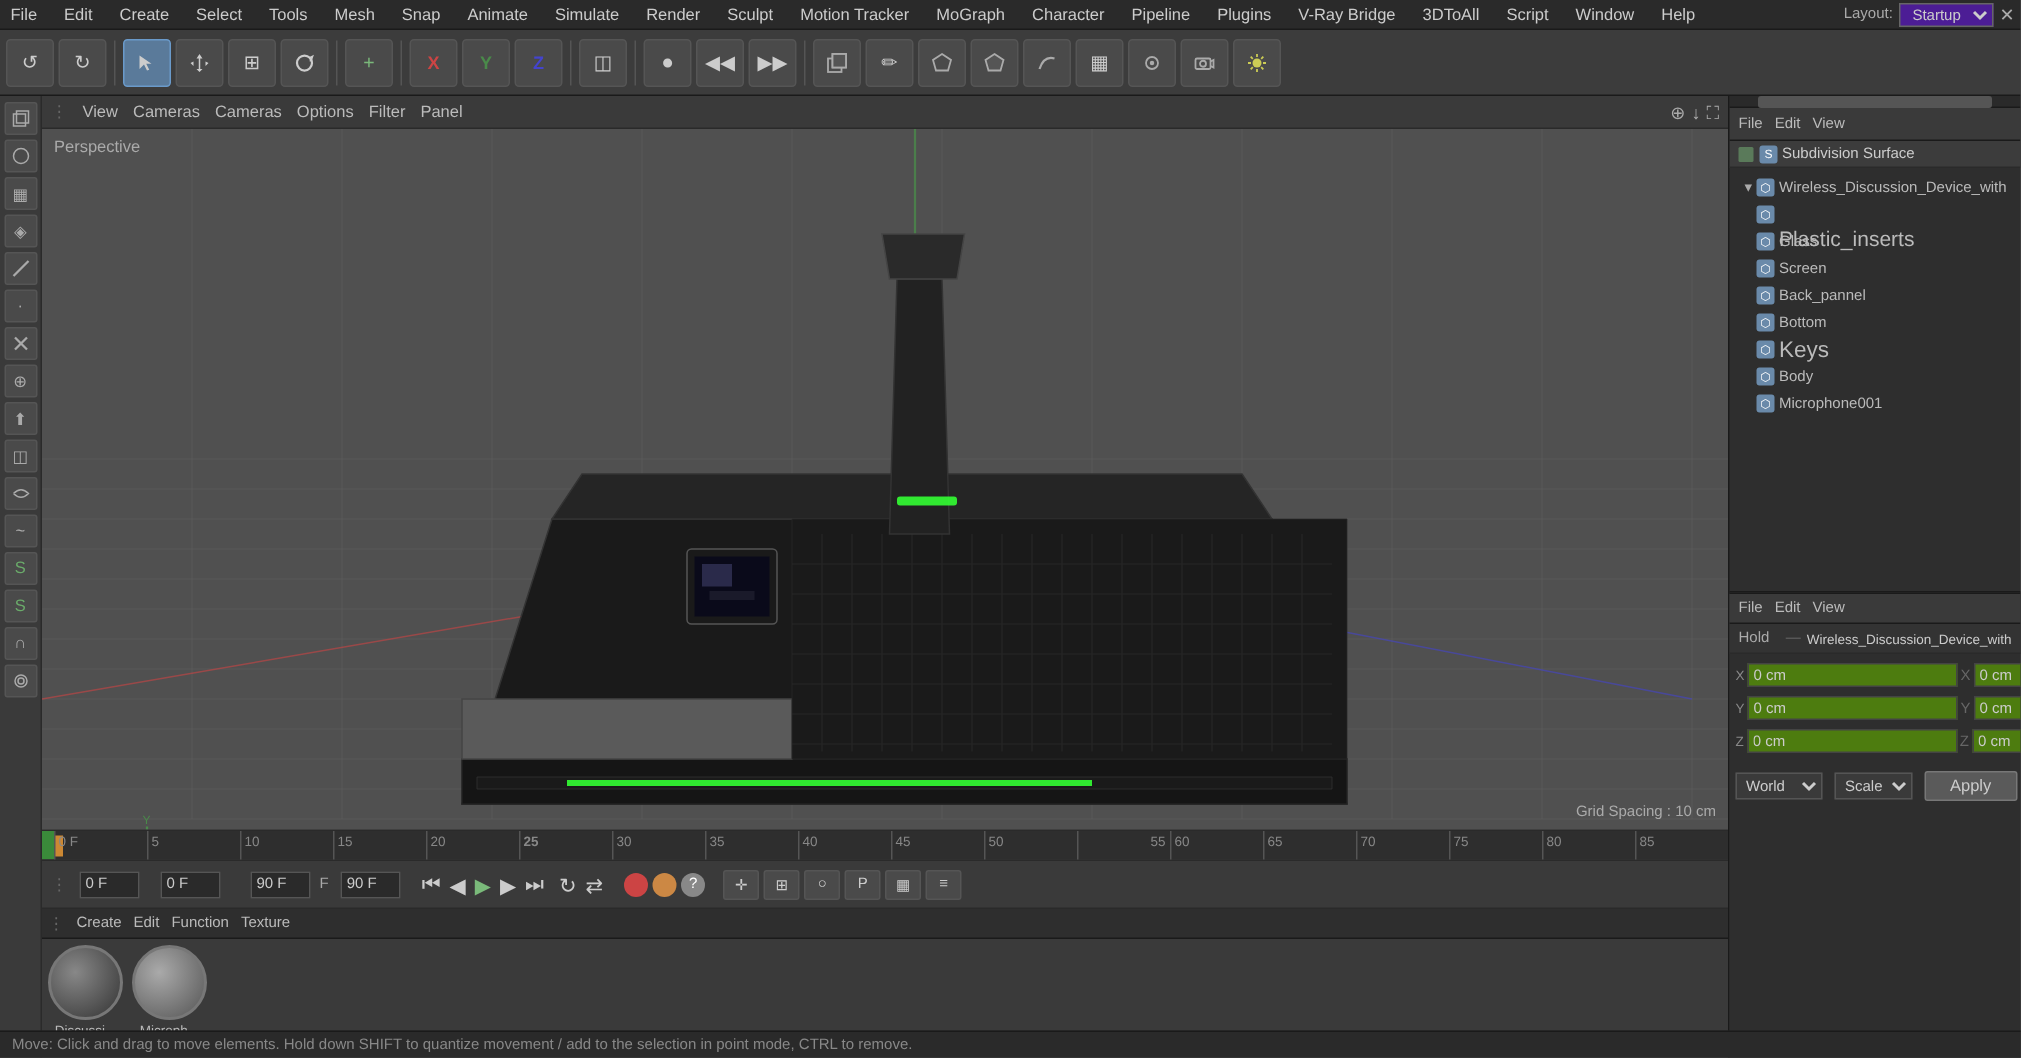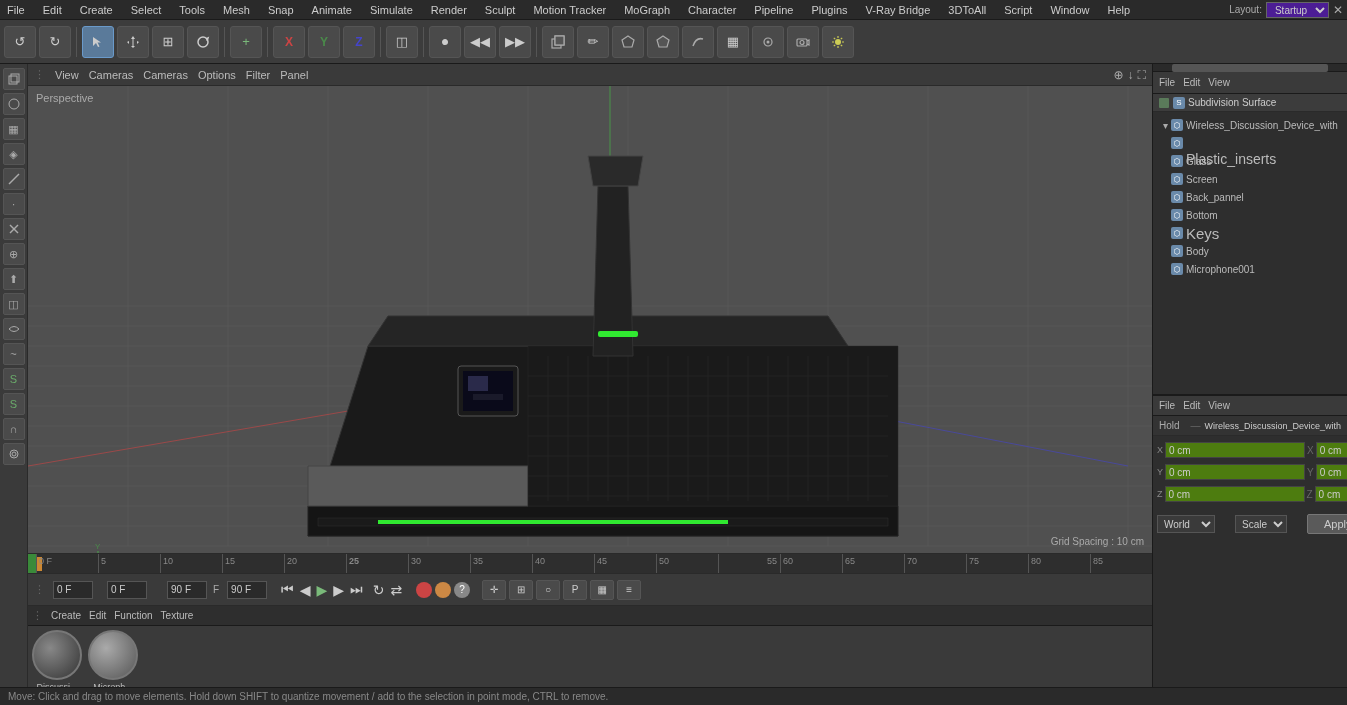--- a/index.html
+++ b/index.html
@@ -967,21 +967,21 @@
 
         <div class="transform-row">
           <span class="coord-label">Z</span>
           <input type="text" class="transform-input" value="0 cm" style="">
           <span class="transform-divider">Z</span>
           <input type="text" class="transform-input" value="0 cm" style="">
 
         </div>
       </div>
 
-      <div style="display:flex;align-items:center;padding:4px;gap:20px;">
+      <div style="display:flex;align-items:center;padding:4px;gap:8px;">
         <select class="coord-dropdown">
           <option>World</option>
           <option>Local</option>
           <option>Screen</option>
         </select>
         <select class="coord-dropdown">
           <option>Scale</option>
           <option>Size</option>
         </select>
         <button id="apply-btn">Apply</button>

